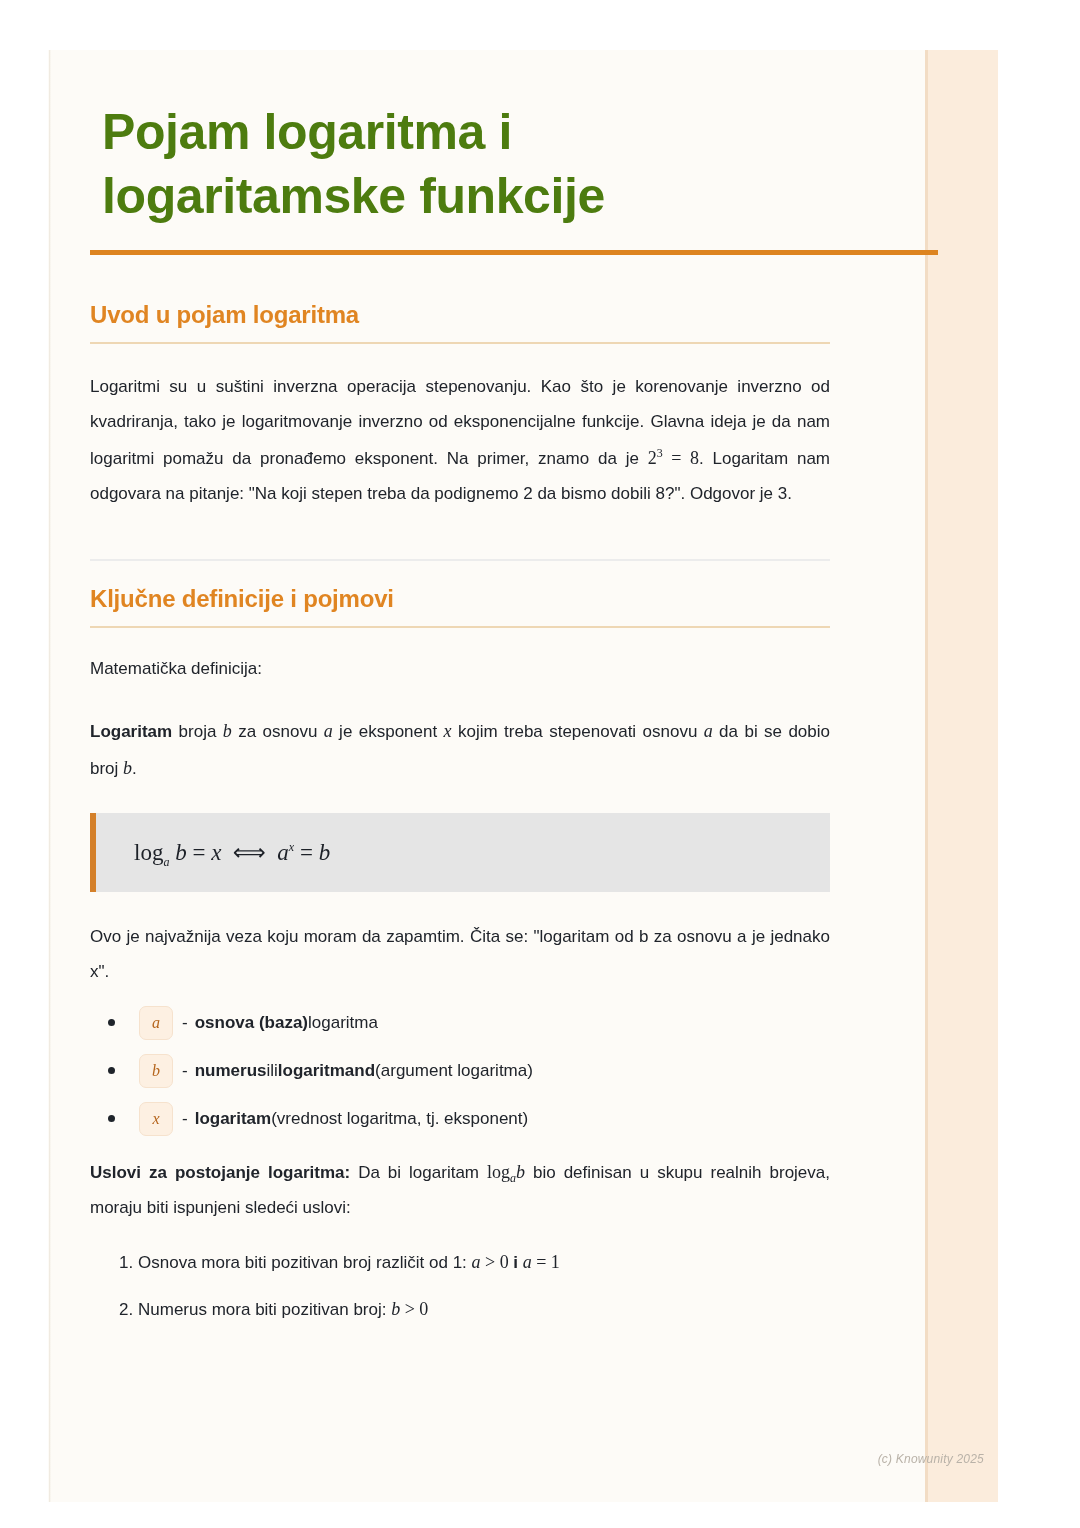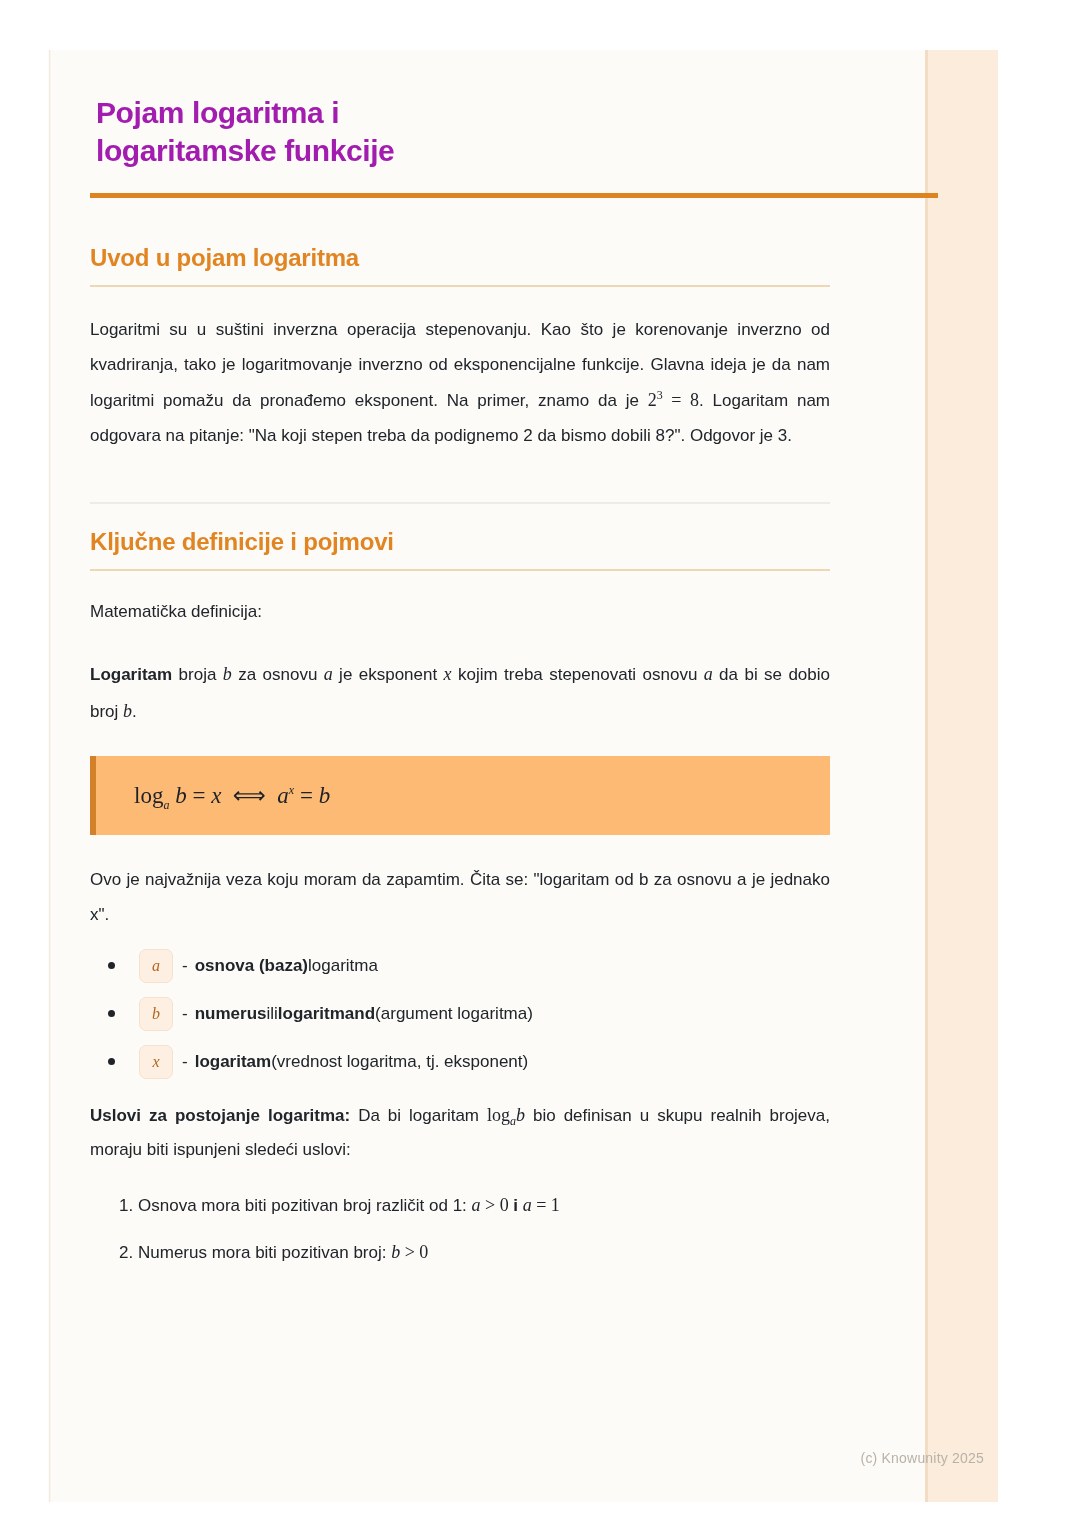--- a/index.html
+++ b/index.html
@@ -63,26 +63,26 @@
   #content {
     position: absolute;
     left: 42px;
     top: 0;
     width: 850px;
     height: 100%;
   }
 
   
   .doc-title {
-    margin: 6px;
+    margin: 12px;
     padding-top: 38px;
-    font-size: 30px;
+    font-size: 50px;
     line-height: 1.28;
     font-weight: 700;
-    color: #a21caf;
+    color: #4d7c0f;
     letter-spacing: -0.4px;
     font-family: "Liberation Sans", sans-serif;
     width: 620px;
   }
   .title-rule {
     margin-top: 22px;
     width: 848px;
     height: 5px;
     background: #dd8420;
   }
@@ -140,21 +140,21 @@
   
   .divider {
     width: 740px;
     height: 2px;
     background: #ececec;
   }
 
   
   .formula-block {
     width: 740px;
-    background: #fdba74;
+    background: #e5e5e5;
     border-left: 6px solid #d4802a;
     box-sizing: border-box;
     padding: 26px 0 26px 38px;
   }
   .formula {
     font-family: "Liberation Serif", serif;
     font-size: 23px;
     color: #1d2128;
     white-space: nowrap;
   }
@@ -210,23 +210,24 @@
   ol.conds li {
     margin-bottom: 16px;
     line-height: 1.7;
   }
 
   
   #watermark {
     position: absolute;
     right: 14px;
     bottom: 36px;
-    font-size: 14px;
+    font-size: 12px;
     color: #b9b2a8;
     letter-spacing: .2px;
+    font-style: italic;
   }
 </style>
 </head>
 <body>
 
 <div id="page-sheet">
   <div id="left-seam"></div>
   <div id="right-band-hi"></div>
   <div id="right-band-line"></div>
   <div id="right-band"></div>

